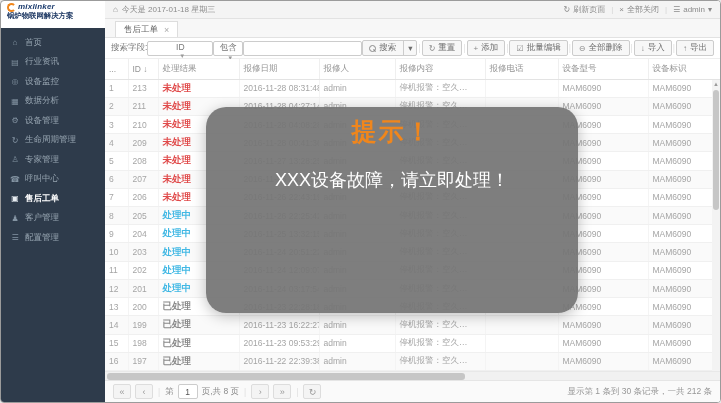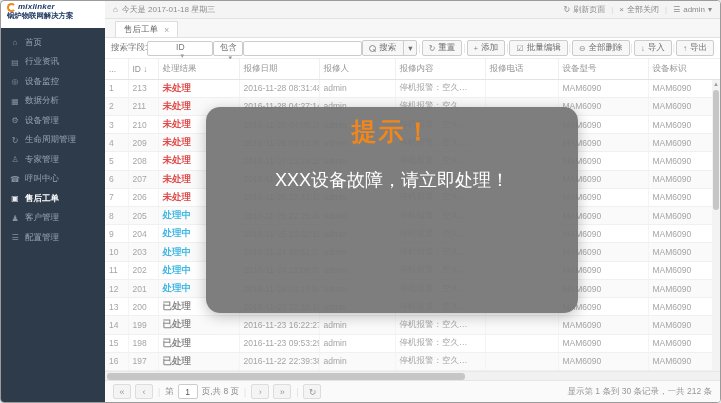--- a/index.html
+++ b/index.html
@@ -79,21 +79,21 @@
   .pagination { height:22px; background:#fafafa; border-top:1px solid #e5e5e5;
                 display:flex; align-items:center; justify-content:space-between; padding:0 8px; font-size:8.5px; color:#8b8b8b; }
   .pag-left { display:flex; align-items:center; gap:4px; }
   .pbtn { width:18px; height:15px; border:1px solid #ddd; border-radius:2px; background:#f4f4f4;
           color:#9a9a9a; display:flex; align-items:center; justify-content:center; font-size:9px; cursor:pointer; }
   .pinput { width:20px; height:15px; border:1px solid #ccc; border-radius:2px; text-align:center; font-size:8.5px; color:#555; }
   .summary { color:#979797; }
 
   
   .modal { position:absolute; left:205px; top:106px; width:372px; height:206px;
-           background:rgba(116,116,116,0.93); border-radius:14px; z-index:10;
+           background:rgba(116,116,116,0.93); border-radius:20px; z-index:10;
            box-shadow:0 3px 14px rgba(0,0,0,0.25); text-align:center; }
   .modal-title { margin-top:8px; font-size:25px; font-weight:bold; color:#f0861c; letter-spacing:2px; }
   .modal-msg { margin-top:20px; font-size:18px; color:#ffffff; }
   .modal-btns { position:absolute; left:0; right:0; top:160px; display:flex; justify-content:flex-start; padding:0 40px 0 50px; gap:74px; }
   .mbtn { width:104px; height:28px; background:#f0861c; border:none; border-radius:4px;
           color:#fff; font-size:15px; font-weight:bold; cursor:pointer;
           font-family:"Liberation Sans","DejaVu Sans",sans-serif; }
 </style>
 </head>
 <body>

